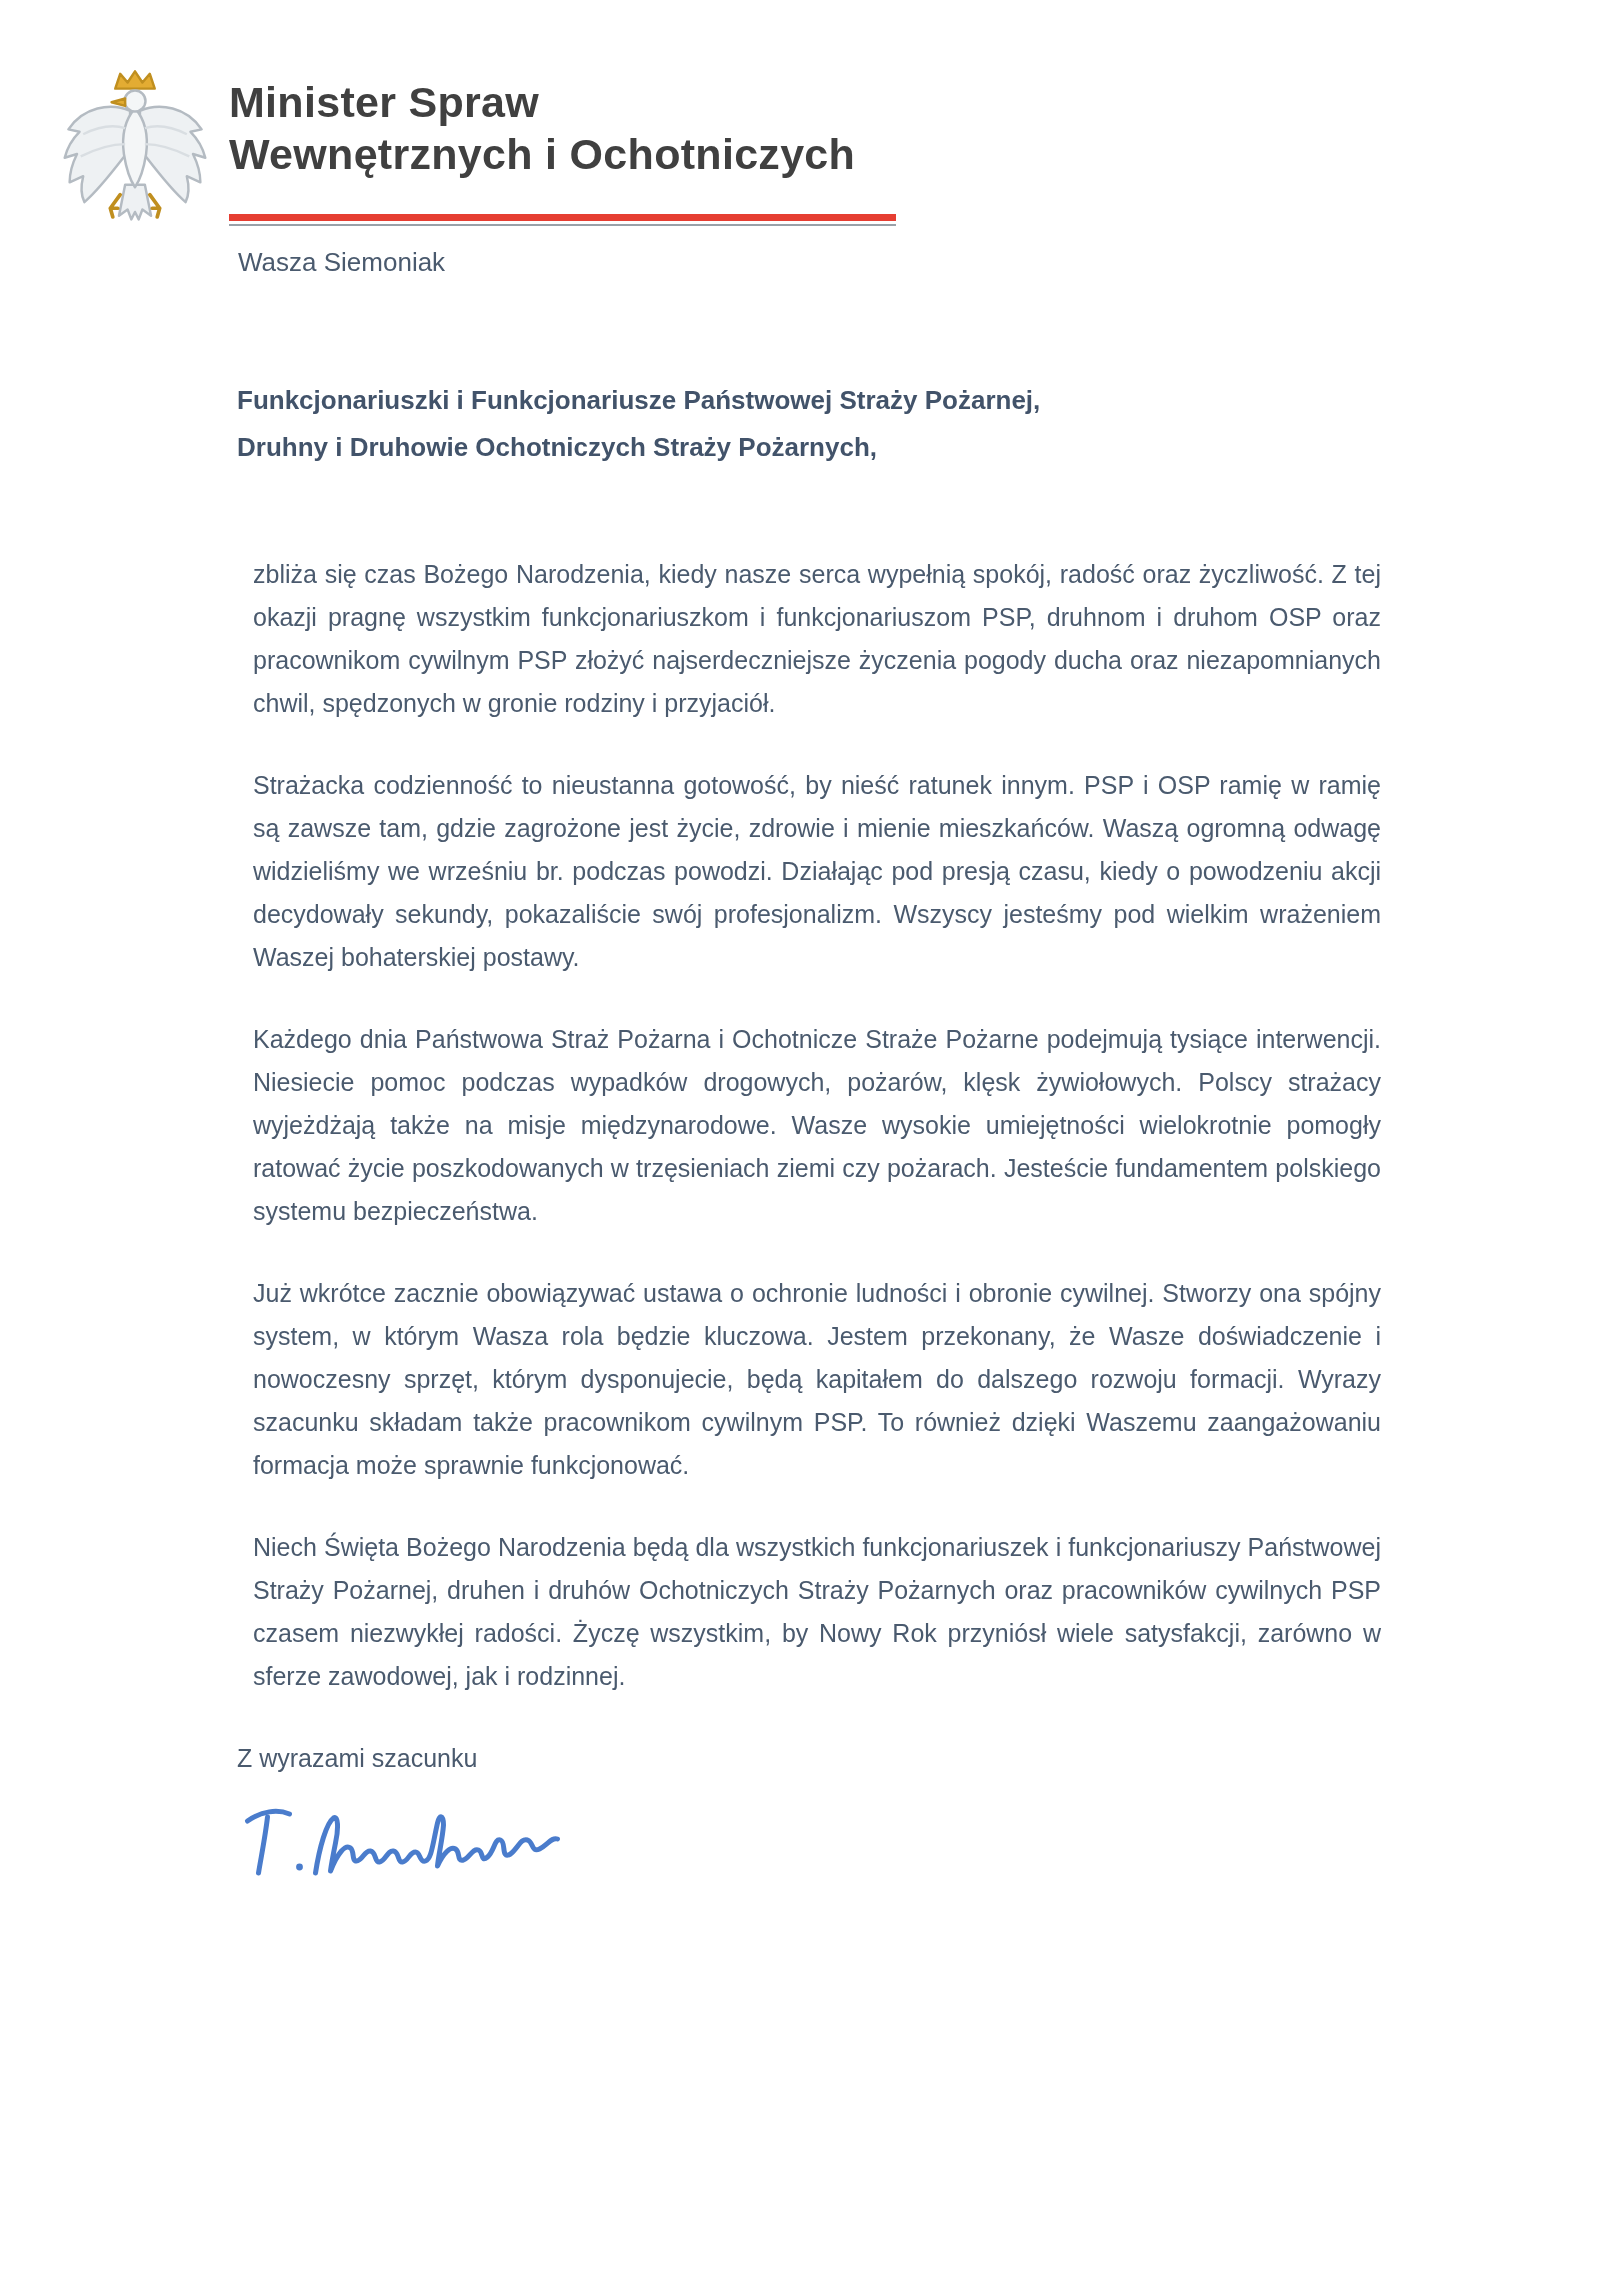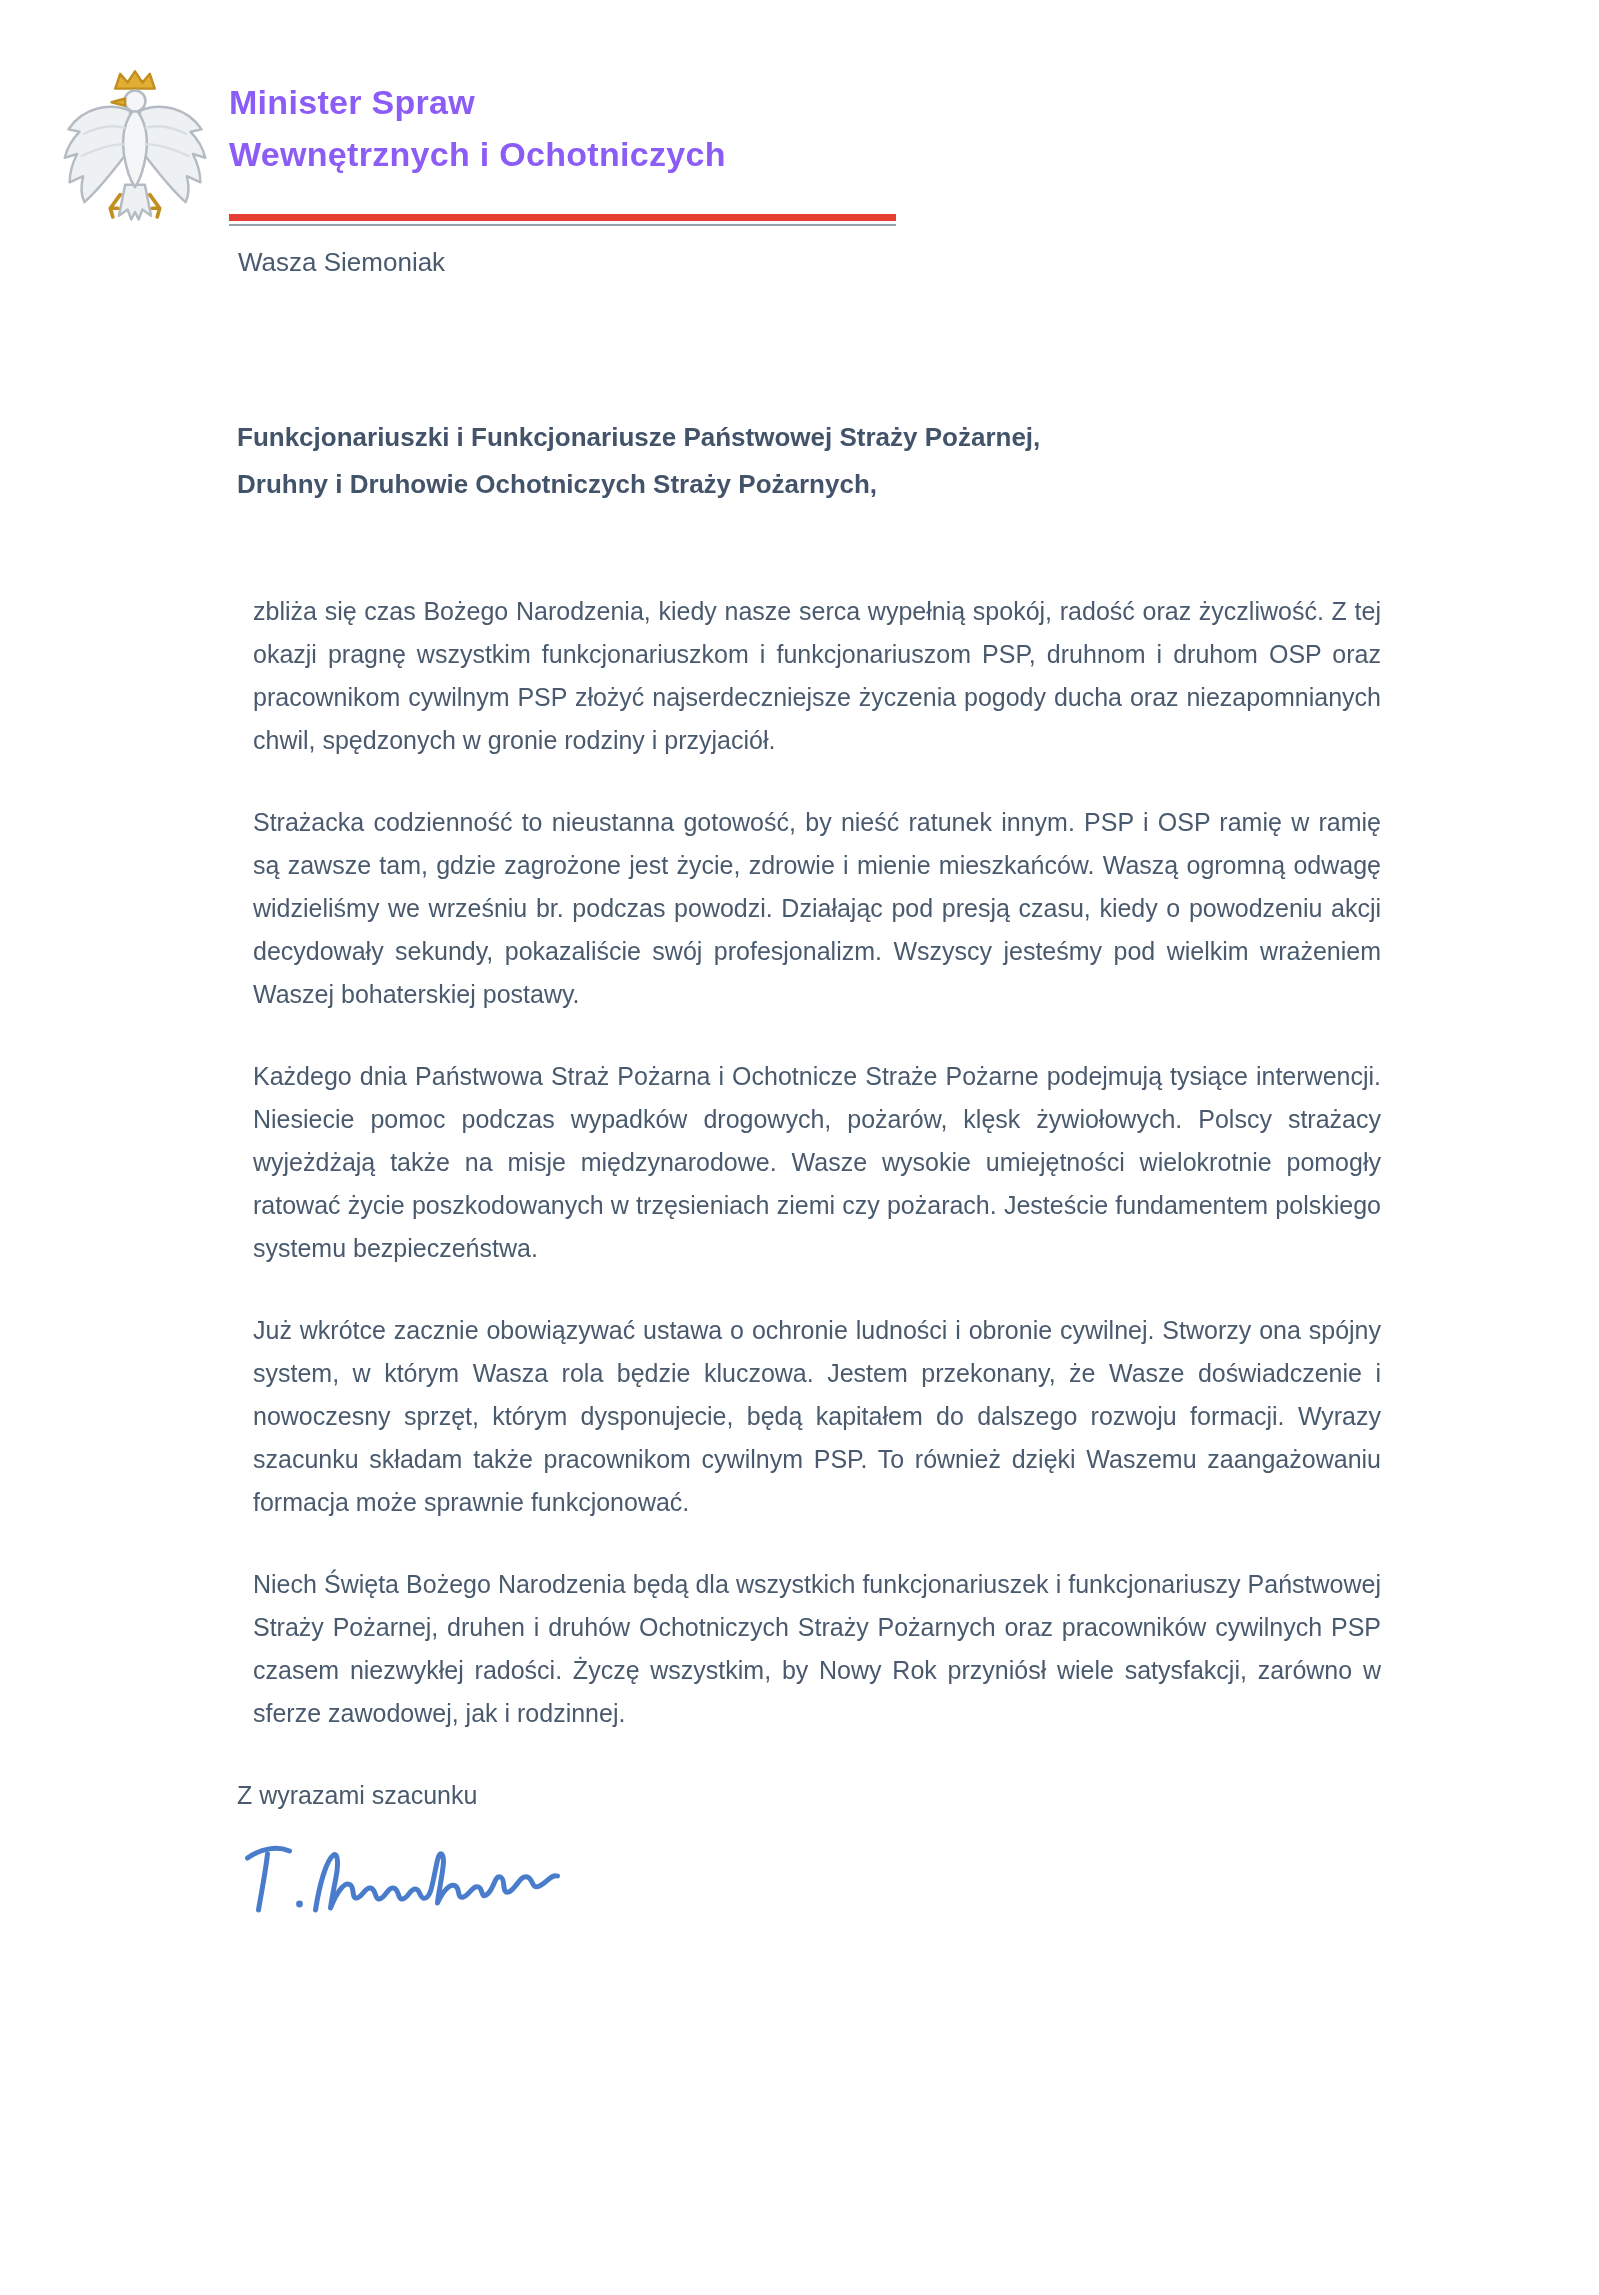--- a/index.html
+++ b/index.html
@@ -17,25 +17,25 @@
     position: absolute;
     left: 61px;
     top: 66px;
     width: 148px;
     height: 176px;
   }
   .ministry-title {
     position: absolute;
     left: 229px;
     top: 76px;
-    font-size: 34px;
+    font-size: 43px;
     font-weight: 700;
     line-height: 52px;
     letter-spacing: 0.3px;
-    color: #8b5cf6;
+    color: #404040;
   }
   .header-rule {
     position: absolute;
     left: 229px;
     top: 214px;
     width: 667px;
   }
   .rule-red { height: 6.7px; background: #e63e32; }
   .rule-gray { height: 2.1px; background: #99a1a8; margin-top: 3.1px; }
 
@@ -44,21 +44,21 @@
     left: 238px;
     top: 247px;
     font-size: 26px;
     color: #4a5a6e;
   }
 
   
   .letter-body {
     position: absolute;
     left: 237px;
-    top: 414px;
+    top: 377px;
     width: 1144px;
     color: #4a5a6e;
     font-size: 25px;
     line-height: 43px;
   }
   .salutation {
     font-weight: 700;
     font-size: 26px;
     line-height: 47px;
     margin-bottom: 82px;

